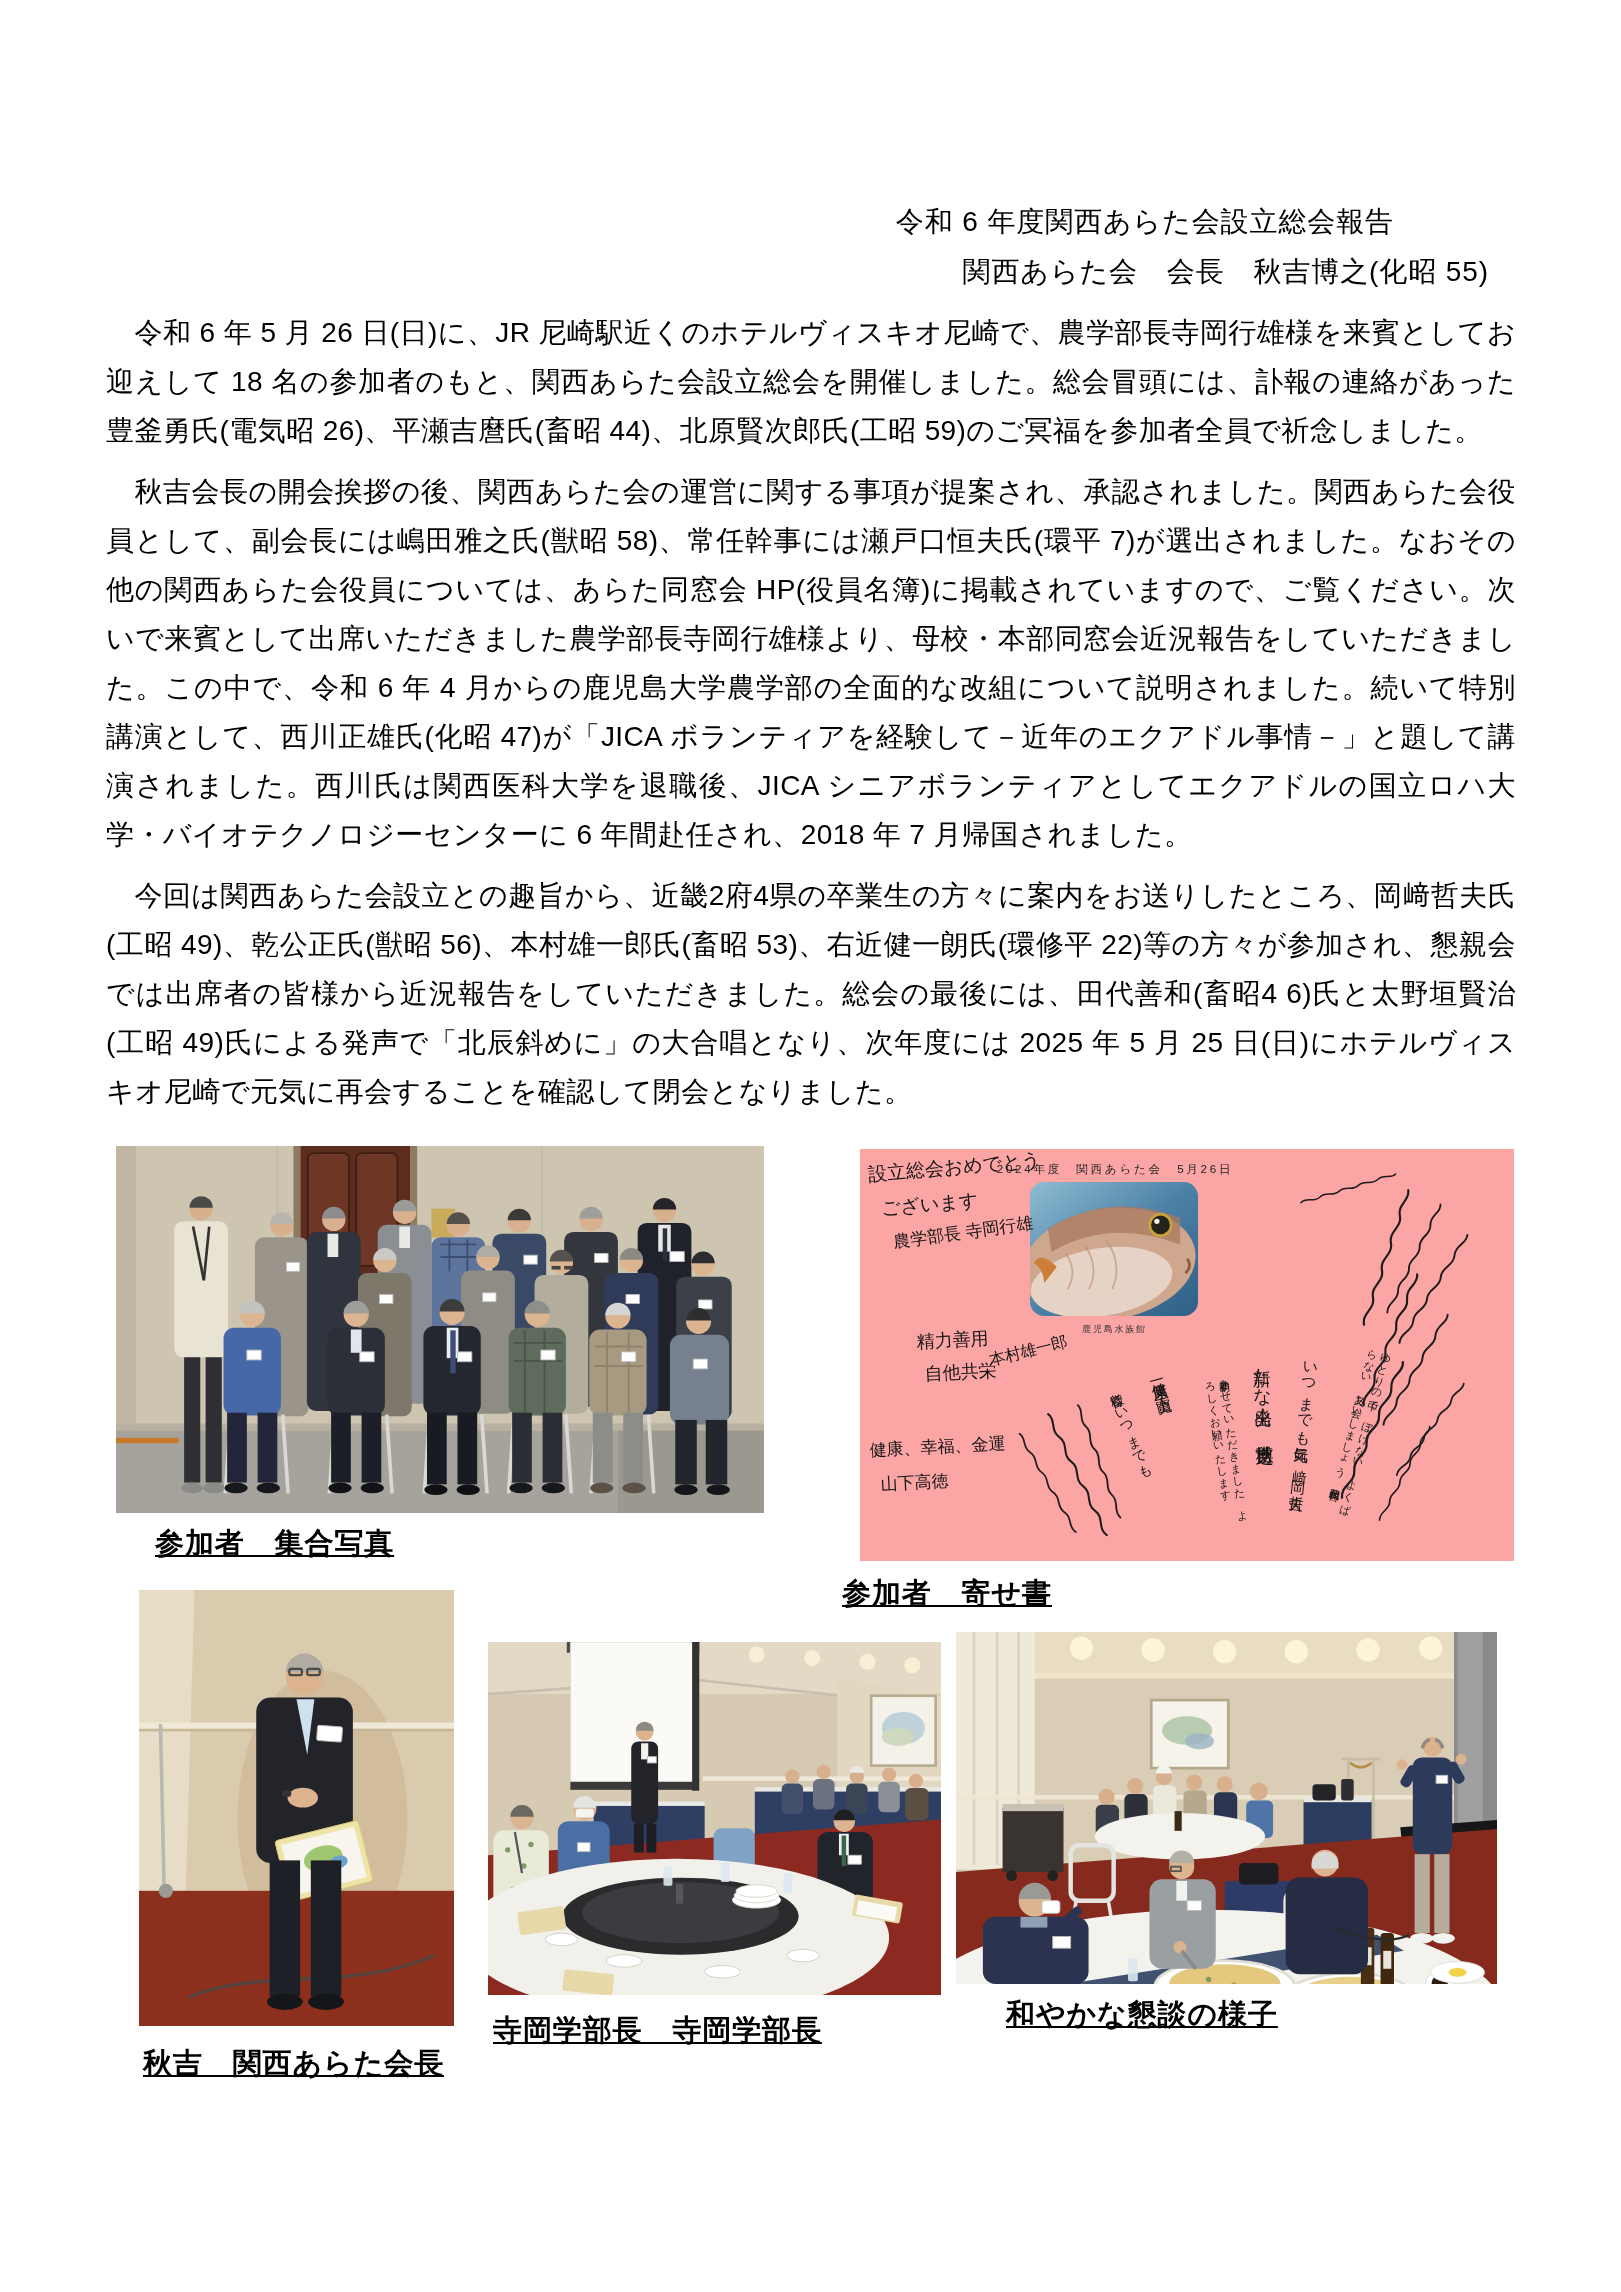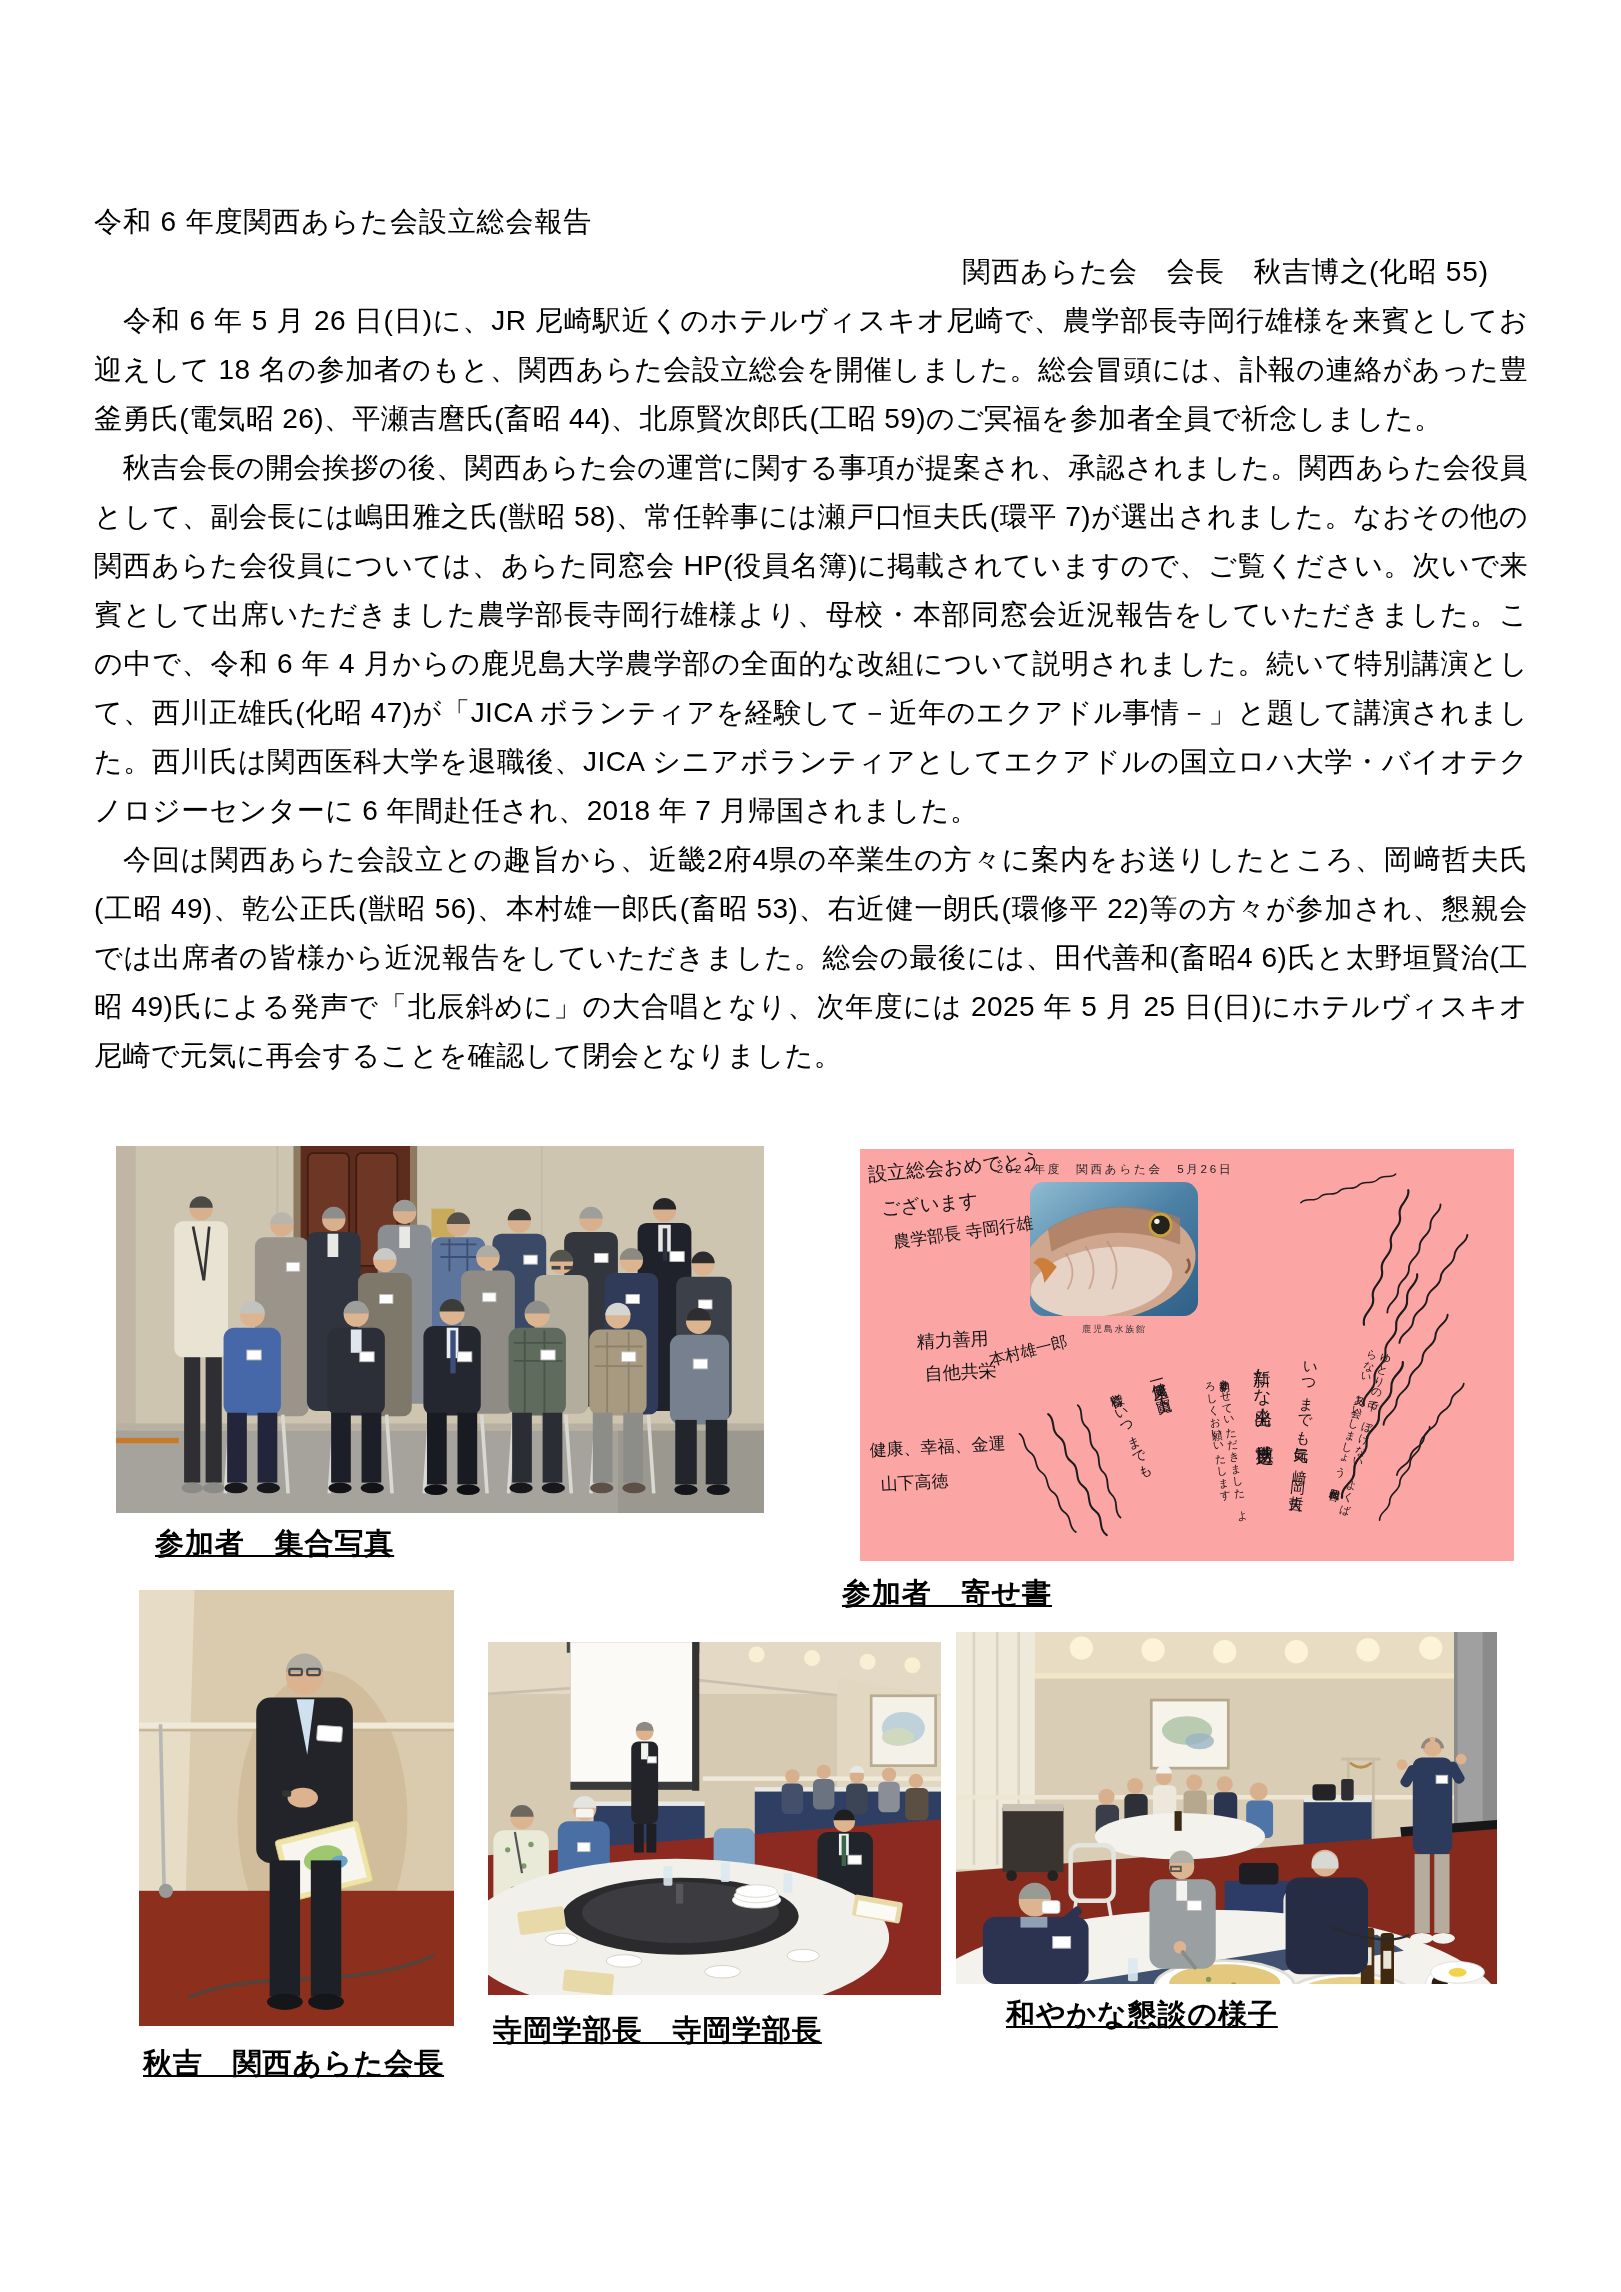--- a/index.html
+++ b/index.html
@@ -1,25 +1,25 @@
 <!DOCTYPE html>
 <html style="font-size:14.3px"><head>
 <meta charset="utf-8">
 <style>
   html,body{margin:0;padding:0;background:#fff;}
   body{width:1622px;height:2293px;position:relative;font-family:"Liberation Sans",sans-serif;color:#000;}
   .page{position:absolute;left:0;top:0;width:1622px;height:2293px;background:#fff;overflow:hidden;}
 
   .title{position:absolute;left:94px;top:197px;width:1434px;height:49px;line-height:49px;
-         font-size:28px;text-align:left;padding-right:134px;box-sizing:border-box;letter-spacing:0.9px;}
+         font-size:28px;text-align:right;padding-right:134px;box-sizing:border-box;letter-spacing:0.9px;}
   .byline{position:absolute;left:94px;top:247px;width:1434px;height:49px;line-height:49px;
          font-size:28px;text-align:right;padding-right:39px;box-sizing:border-box;letter-spacing:0.9px;}
   .body-text{position:absolute;left:94px;top:296px;width:1434px;font-size:28px;line-height:49px;
          text-align:justify;text-justify:inter-character;letter-spacing:0.4px;}
-  .body-text p{margin:0;}
+  .body-text p{margin:12px;}
 
   .photo{position:absolute;overflow:hidden;background:#ddd;}
   .photo svg{display:block;width:100%;height:100%;}
   .caption{position:absolute;font-size:29px;font-weight:bold;letter-spacing:0.9px;white-space:nowrap;text-decoration:underline;}
 
   .group-photo{left:116px;top:1146px;width:648px;height:367px;}
   .cap-group{left:155px;top:1524px;}
 
   .yosegaki{position:absolute;left:860px;top:1149px;width:654px;height:412px;background:#fca5a5;}
   .plaque-header{position:absolute;left:103px;top:12.5px;width:304px;text-align:center;font-size:11.6px;

